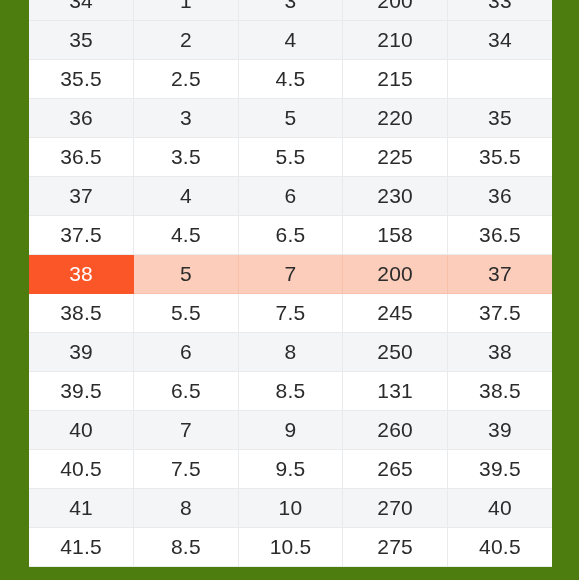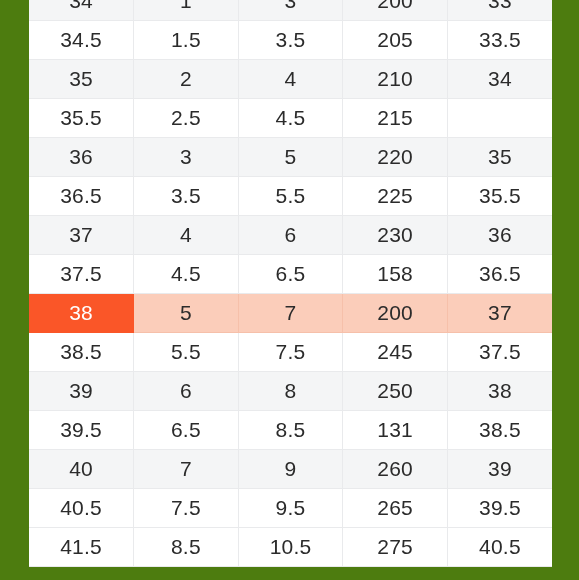--- a/index.html
+++ b/index.html
@@ -89,27 +89,20 @@
         <col>
     </colgroup>
     <tbody id="size-table-body">
         <tr class="row-even">
           <td>34</td>
           <td>1</td>
           <td>3</td>
           <td>200</td>
           <td>33</td>
         </tr>
-        <tr class="row-odd">
-          <td>34.5</td>
-          <td>1.5</td>
-          <td>3.5</td>
-          <td>205</td>
-          <td>33.5</td>
-        </tr>
         <tr class="row-even">
           <td>35</td>
           <td>2</td>
           <td>4</td>
           <td>210</td>
           <td>34</td>
         </tr>
         <tr class="row-odd">
           <td>35.5</td>
           <td>2.5</td>
@@ -180,20 +173,27 @@
           <td>260</td>
           <td>39</td>
         </tr>
         <tr class="row-odd">
           <td>40.5</td>
           <td>7.5</td>
           <td>9.5</td>
           <td>265</td>
           <td>39.5</td>
         </tr>
+        <tr class="row-even">
+          <td>41</td>
+          <td>8</td>
+          <td>10</td>
+          <td>270</td>
+          <td>40</td>
+        </tr>
         <tr class="row-odd">
           <td>41.5</td>
           <td>8.5</td>
           <td>10.5</td>
           <td>275</td>
           <td>40.5</td>
         </tr>
       </tbody>
   </table>
 </div>

